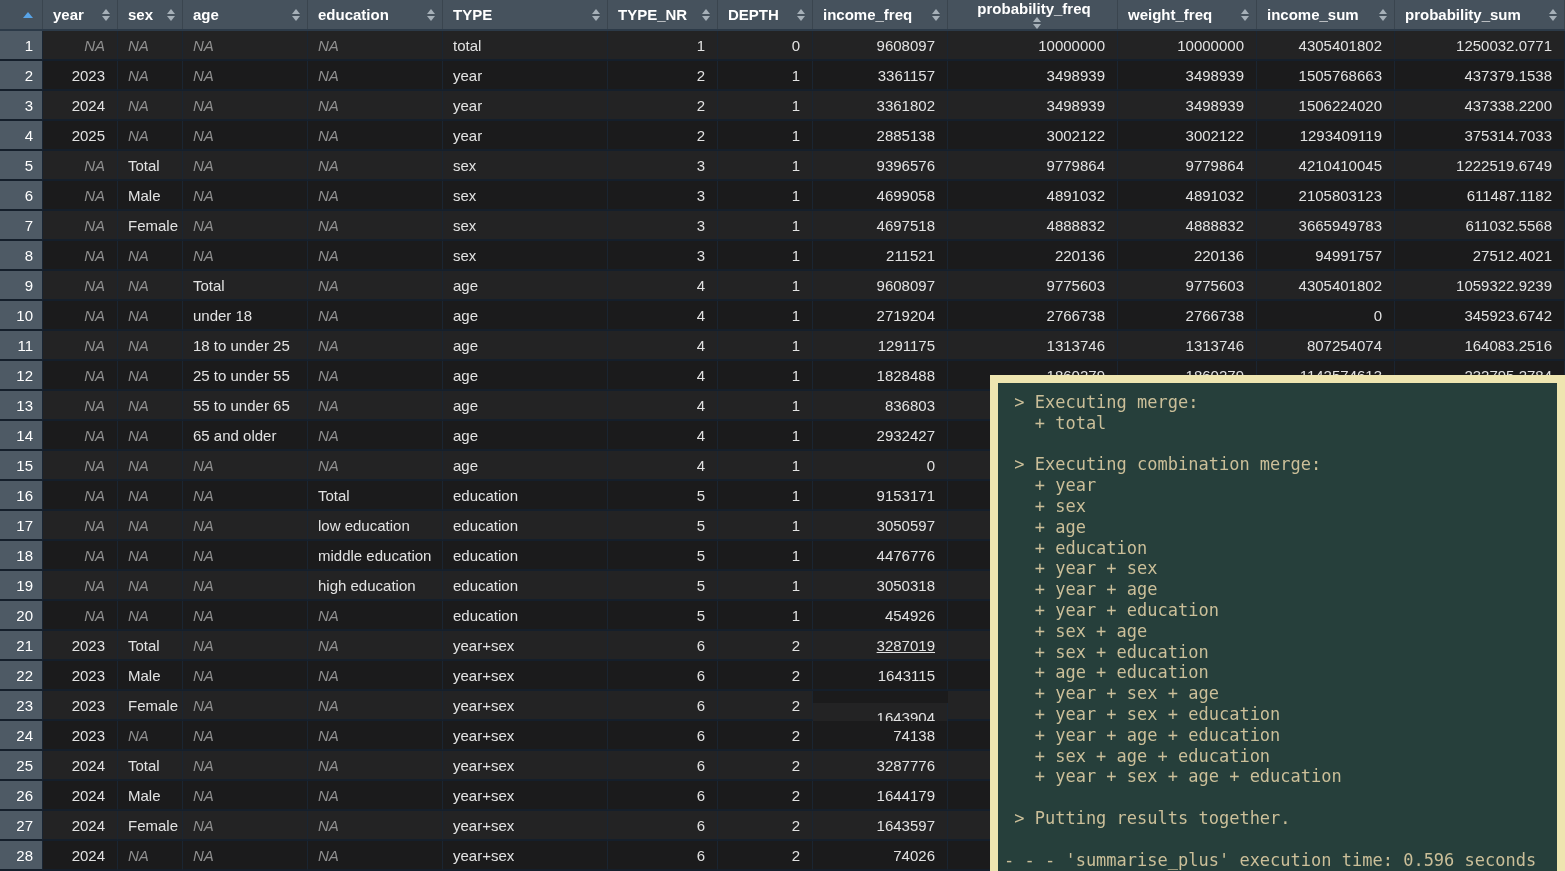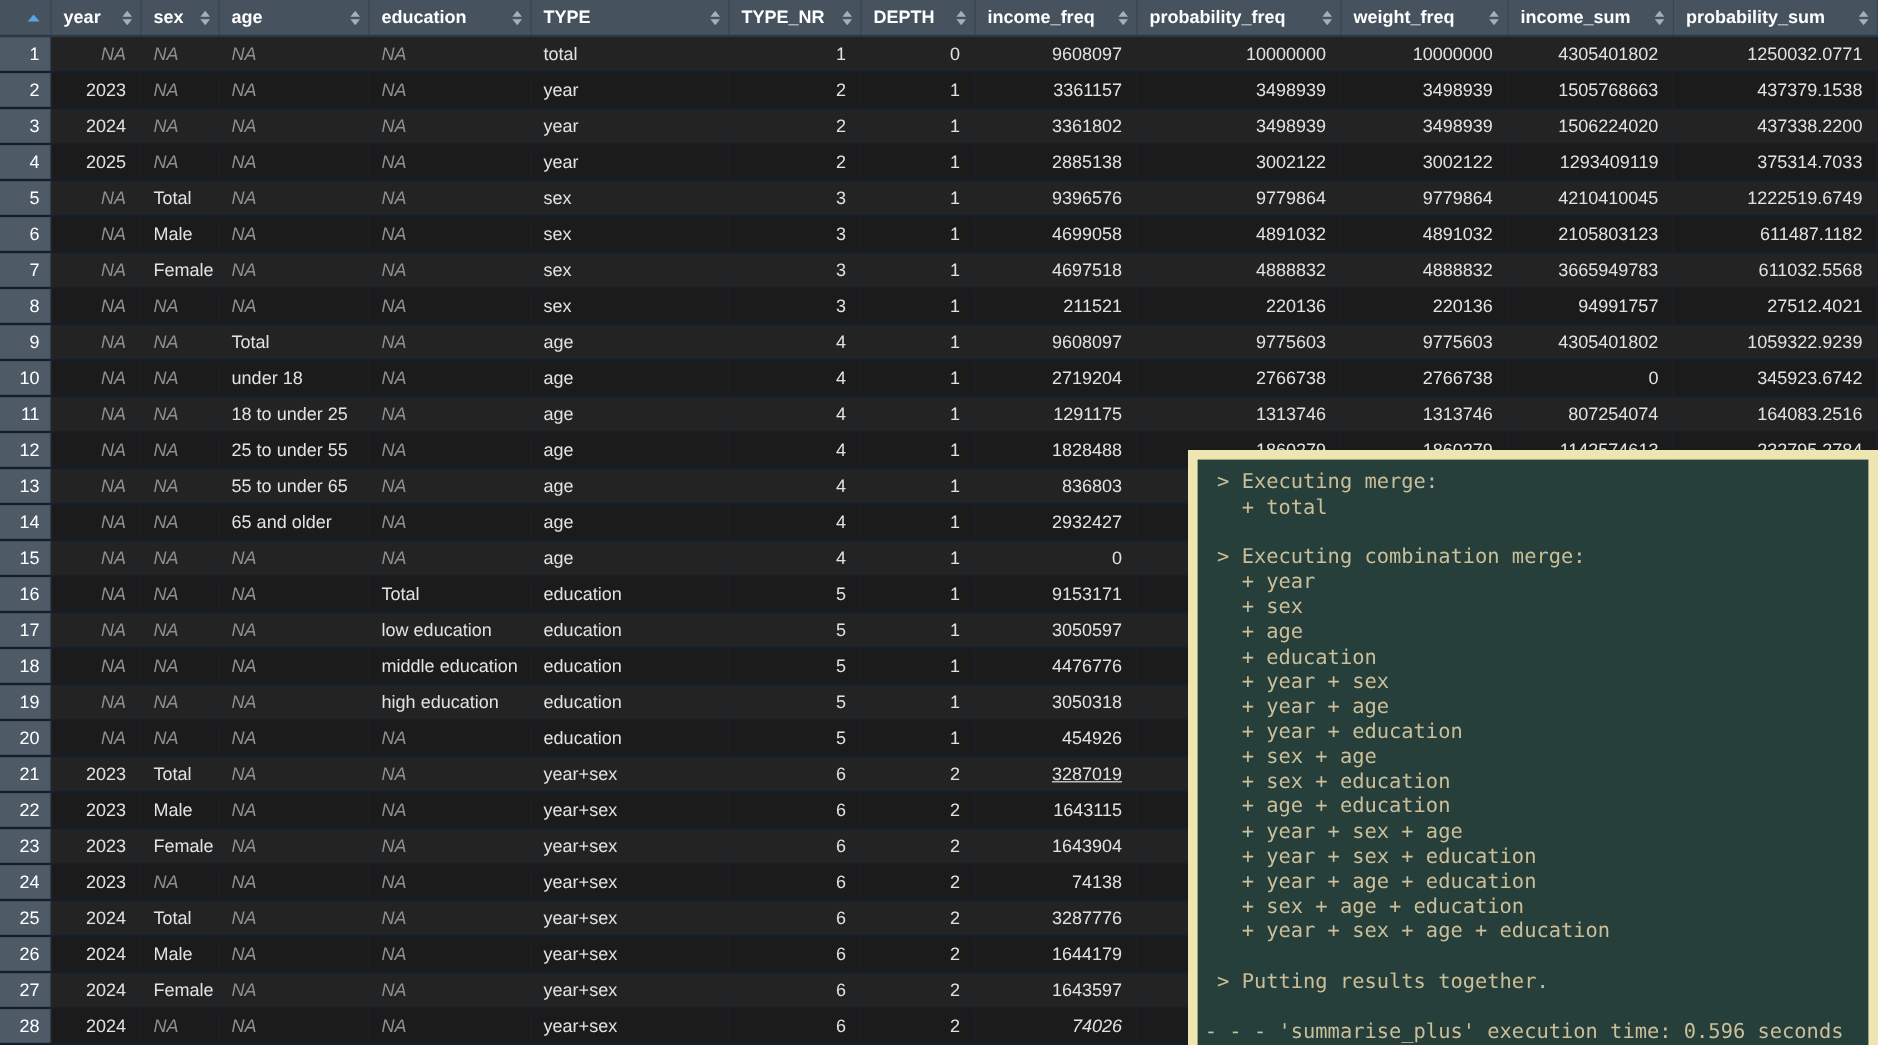--- a/index.html
+++ b/index.html
@@ -111,21 +111,21 @@
           <i class="tri down"></i>
         </span>
       </div>
       <div class="hcell" style="width: 135px;">
         <span>income_freq</span>
         <span class="sorters">
           <i class="tri up"></i>
           <i class="tri down"></i>
         </span>
       </div>
-      <div class="hcell" style="width: 170px;">
+      <div class="hcell" style="width: 170px; flex-direction: column;">
         <span>probability_freq</span>
         <span class="sorters">
           <i class="tri up"></i>
           <i class="tri down"></i>
         </span>
       </div>
       <div class="hcell" style="width: 139px;">
         <span>weight_freq</span>
         <span class="sorters">
           <i class="tri up"></i>
@@ -480,21 +480,21 @@
       </div>
       <div class="trow odd">
         <div class="cell rownum">23</div>
         <div class="cell ar" style="width: 75px;">2023</div>
         <div class="cell al" style="width: 65px;">Female</div>
         <div class="cell al na" style="width: 125px;">NA</div>
         <div class="cell al na" style="width: 135px;">NA</div>
         <div class="cell al" style="width: 165px;">year+sex</div>
         <div class="cell ar" style="width: 110px;">6</div>
         <div class="cell ar" style="width: 95px;">2</div>
-        <div class="cell ar" style="width: 135px;">1643904</div>
+        <div class="cell ar" style="width: 135px; margin-top: 12px;">1643904</div>
         <div class="cell ar" style="width: 170px;"></div>
         <div class="cell ar" style="width: 139px;"></div>
         <div class="cell ar" style="width: 138px;"></div>
         <div class="cell ar" style="width: 170px;"></div>
       </div>
       <div class="trow even">
         <div class="cell rownum">24</div>
         <div class="cell ar" style="width: 75px;">2023</div>
         <div class="cell al na" style="width: 65px;">NA</div>
         <div class="cell al na" style="width: 125px;">NA</div>
@@ -555,21 +555,21 @@
       </div>
       <div class="trow even">
         <div class="cell rownum">28</div>
         <div class="cell ar" style="width: 75px;">2024</div>
         <div class="cell al na" style="width: 65px;">NA</div>
         <div class="cell al na" style="width: 125px;">NA</div>
         <div class="cell al na" style="width: 135px;">NA</div>
         <div class="cell al" style="width: 165px;">year+sex</div>
         <div class="cell ar" style="width: 110px;">6</div>
         <div class="cell ar" style="width: 95px;">2</div>
-        <div class="cell ar" style="width: 135px; font-style: italic;">74026</div>
+        <div class="cell ar" style="width: 135px;">74026</div>
         <div class="cell ar" style="width: 170px;"></div>
         <div class="cell ar" style="width: 139px;"></div>
         <div class="cell ar" style="width: 138px;"></div>
         <div class="cell ar" style="width: 170px;"></div>
       </div>
     </div>
   <div id="console-panel">
     <pre id="console-text"> &gt; Executing merge:
    + total
 

